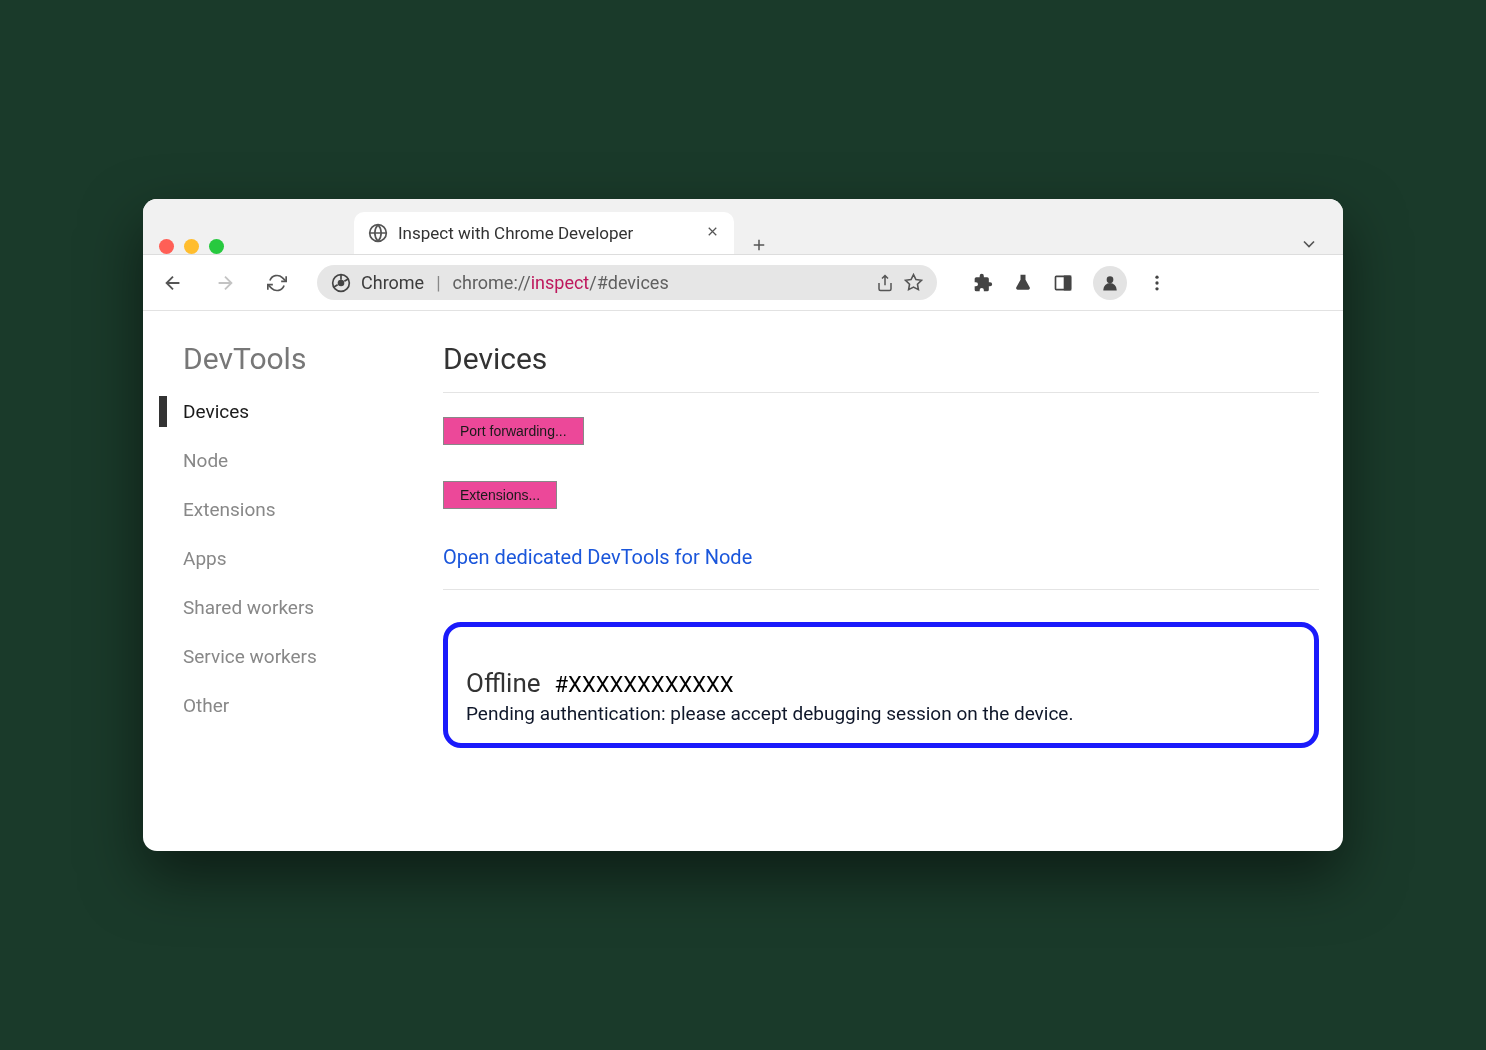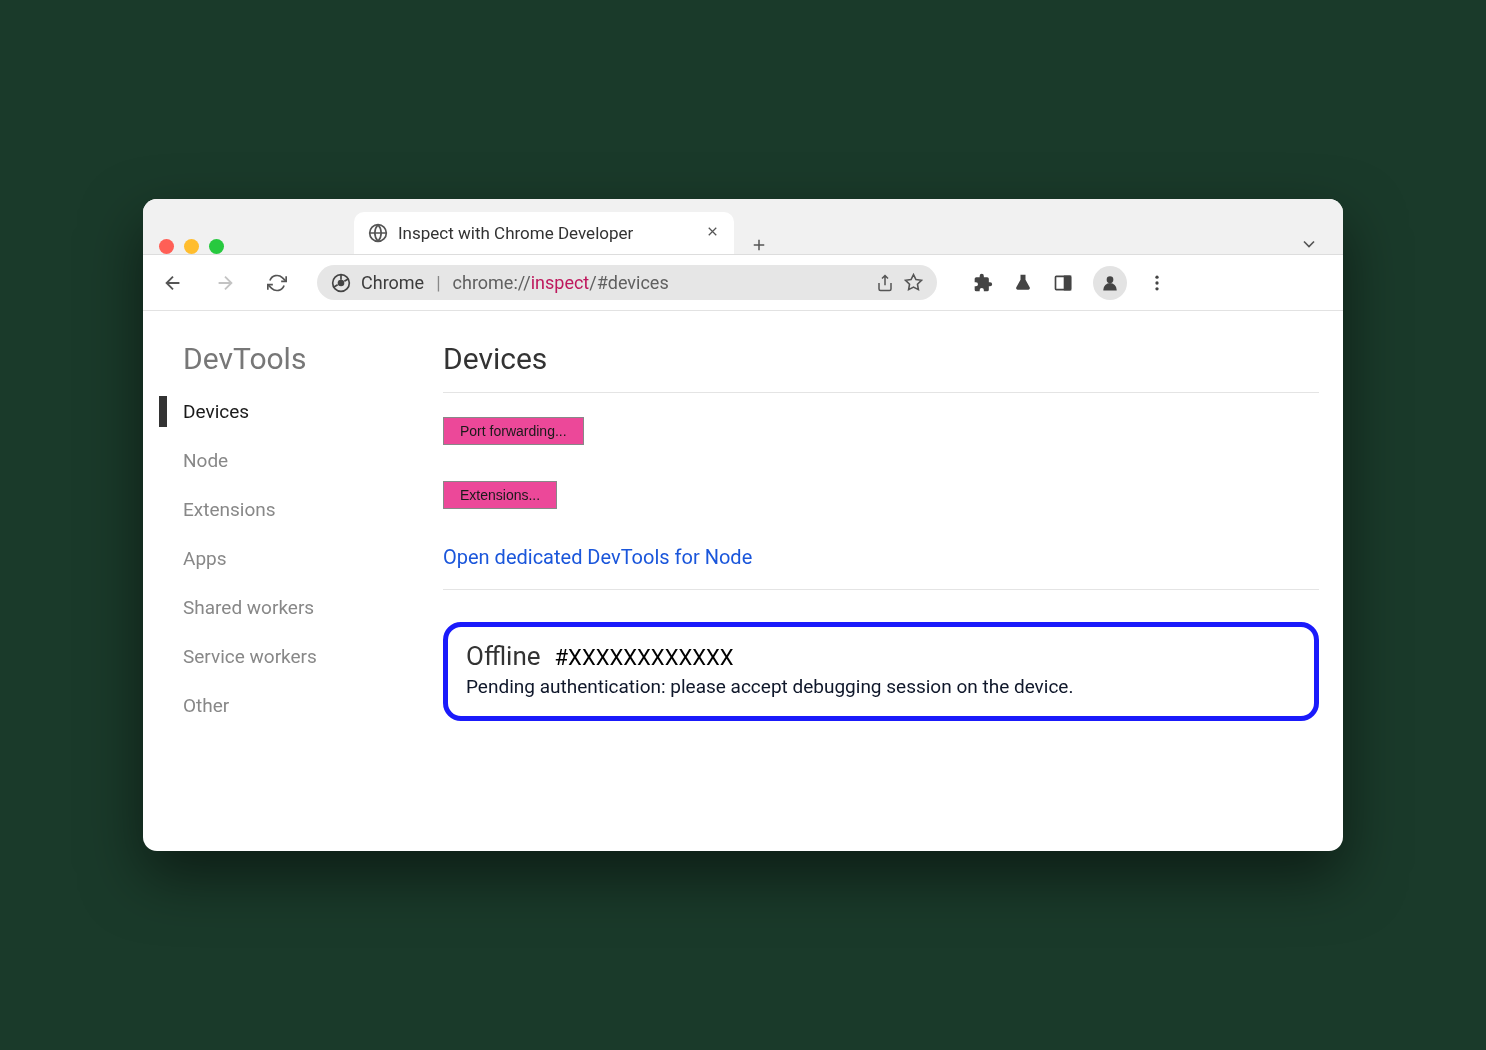--- a/index.html
+++ b/index.html
@@ -241,20 +241,21 @@
     .device-box {
       border: 5px solid #1a1afb;
       border-radius: 18px;
       padding: 14px 18px 18px 18px;
     }
     .device-header {
       display: flex;
       align-items: baseline;
       gap: 14px;
       margin-bottom: 4px;
+      margin-top: 27px;
     }
     .device-status {
       font-size: 26px;
       color: #333;
     }
     .device-id {
       font-size: 22px;
       color: #000000;
     }
     .device-msg {

